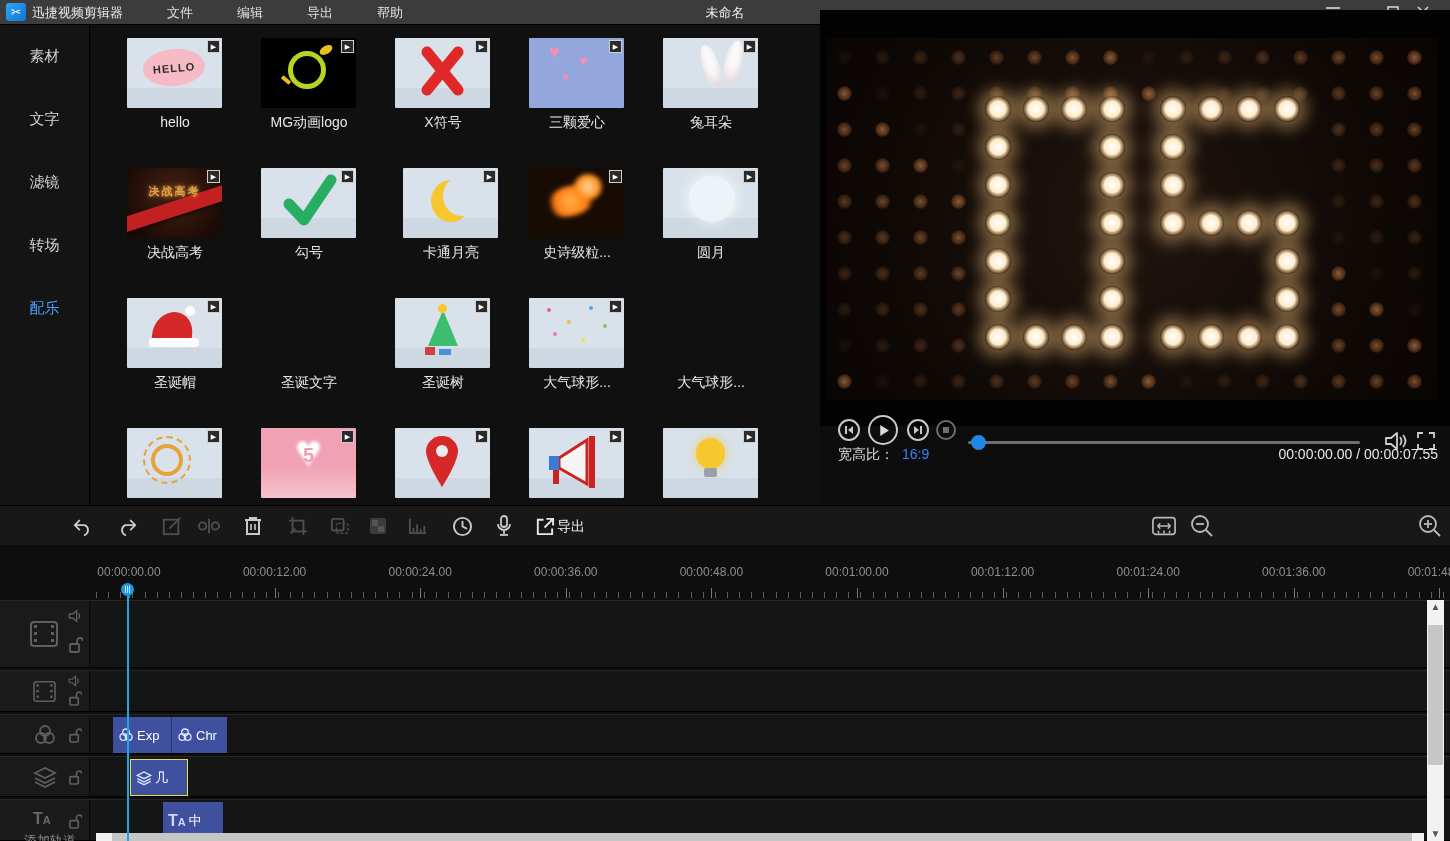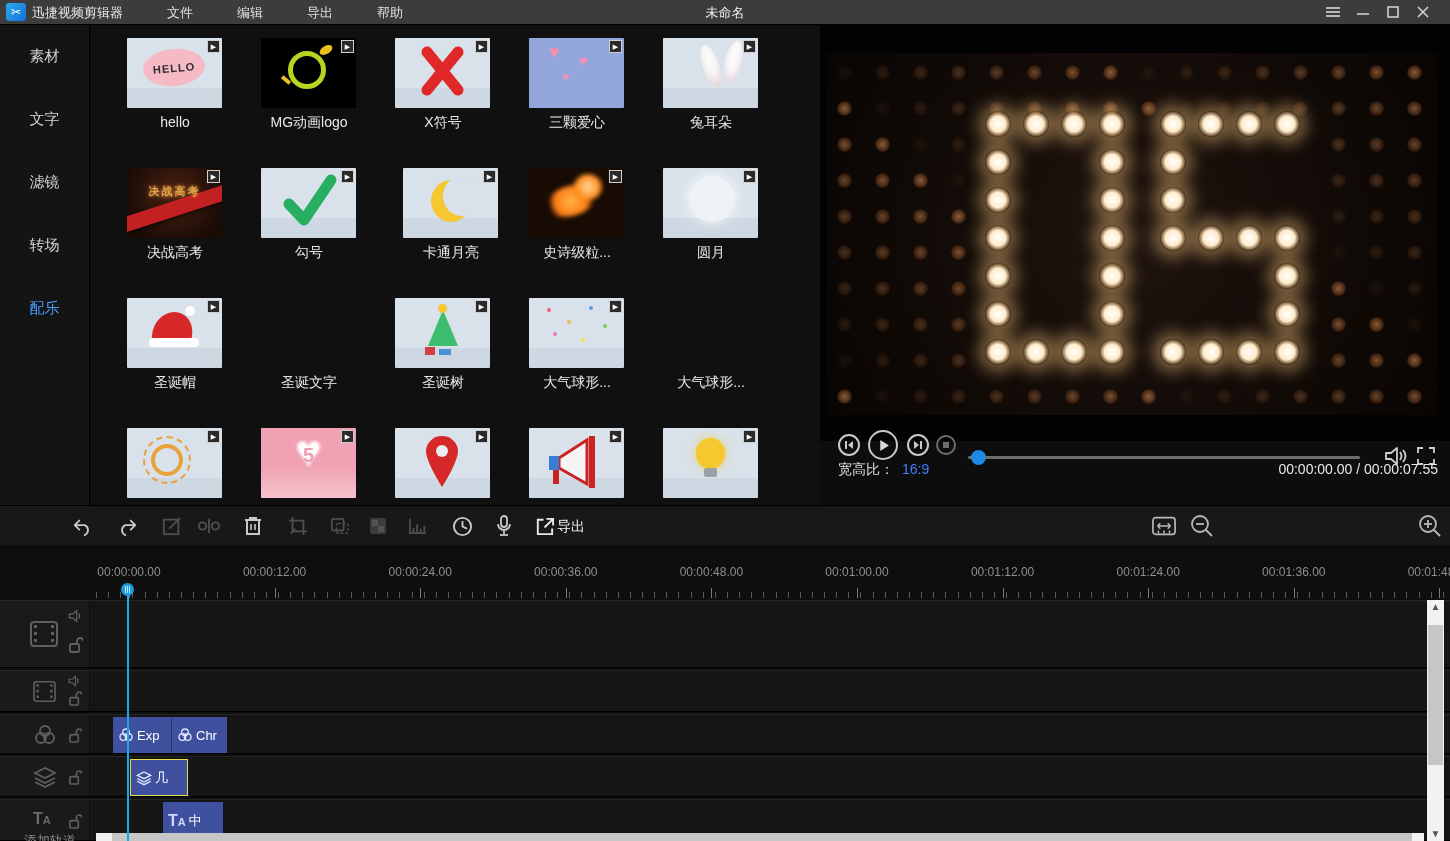--- a/index.html
+++ b/index.html
@@ -58,21 +58,21 @@
   .bulb05-t{position:absolute;left:0;top:8px;width:95px;text-align:center;color:#ffe9c4;font-size:36px;font-weight:bold;font-family:"DejaVu Sans Mono",monospace;letter-spacing:3px;text-shadow:0 0 7px #ffc97a,0 0 14px #c88a3c;}
   .sunring{position:absolute;left:24px;top:16px;width:32px;height:32px;border:4px solid #e8a23c;border-radius:50%;}
   .sunray{position:absolute;left:16px;top:8px;width:48px;height:48px;border:2px dashed #e8a23c;border-radius:50%;}
   .heartbig{position:absolute;left:0;top:-4px;width:95px;text-align:center;color:#fff;font-size:46px;filter:blur(1.5px);}
   .heart5-t{position:absolute;left:0;top:16px;width:95px;text-align:center;color:#eda0b2;font-size:20px;font-weight:bold;}
   .bulbglass{position:absolute;left:33px;top:10px;width:29px;height:31px;background:#f6c72e;border-radius:50%;box-shadow:0 0 10px rgba(246,199,46,.7);}
   .bulbbase{position:absolute;left:41px;top:40px;width:13px;height:9px;background:#9aa0a6;border-radius:2px;}
   .artsvg{position:absolute;left:0;top:0;width:95px;height:70px;}
 
   
-  .preview{position:absolute;left:820px;top:25px;width:630px;height:416px;background:#020202;}
+  .preview{position:absolute;left:820px;top:10px;width:630px;height:416px;background:#020202;}
   .video{position:absolute;left:7px;top:28px;width:610px;height:362px;background:radial-gradient(circle at 50% 50%,#201510 0%,#120b07 55%,#090503 100%);overflow:hidden;}
   .bulb{position:absolute;width:26px;height:26px;border-radius:50%;background:radial-gradient(circle,#ffffff 0%,#ffeccc 42%,rgba(255,190,110,.35) 66%,rgba(255,170,80,0) 74%);box-shadow:0 0 16px 7px rgba(255,205,130,.45);}
   .amb{position:absolute;width:15px;height:15px;border-radius:50%;background:radial-gradient(circle,#ffb070 0%,#8a4c22 55%,rgba(90,45,15,0) 78%);}
   .pv-controls{position:absolute;left:0;top:404px;width:630px;height:46px;}
   .pvbtn{position:absolute;border:2px solid #c9c9c9;border-radius:50%;display:flex;align-items:center;justify-content:center;background:transparent;}
   .pv-line{position:absolute;top:27px;height:3px;background:#6e6e6e;border-radius:2px;}
   .pv-dot{position:absolute;top:21px;width:15px;height:15px;border-radius:50%;background:#1e88e5;}
   .pv-info{position:absolute;left:0;top:430px;width:630px;height:30px;color:#e0e0e0;font-size:14px;}
   .aspect-label{position:absolute;left:18px;top:6px;color:#e0e0e0;}
   .aspect-value{position:absolute;left:82px;top:6px;color:#3d7eff;}

